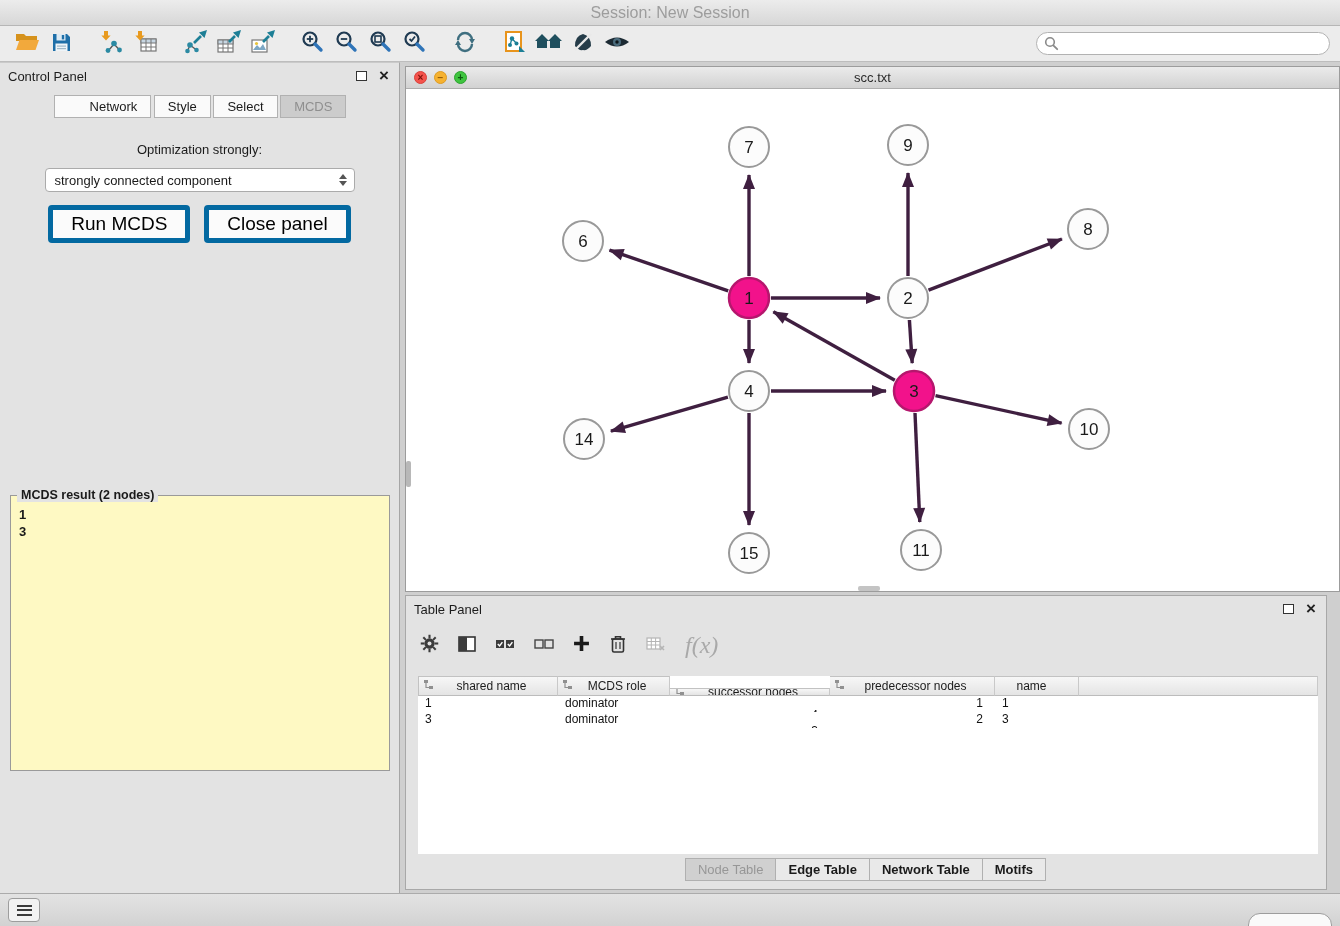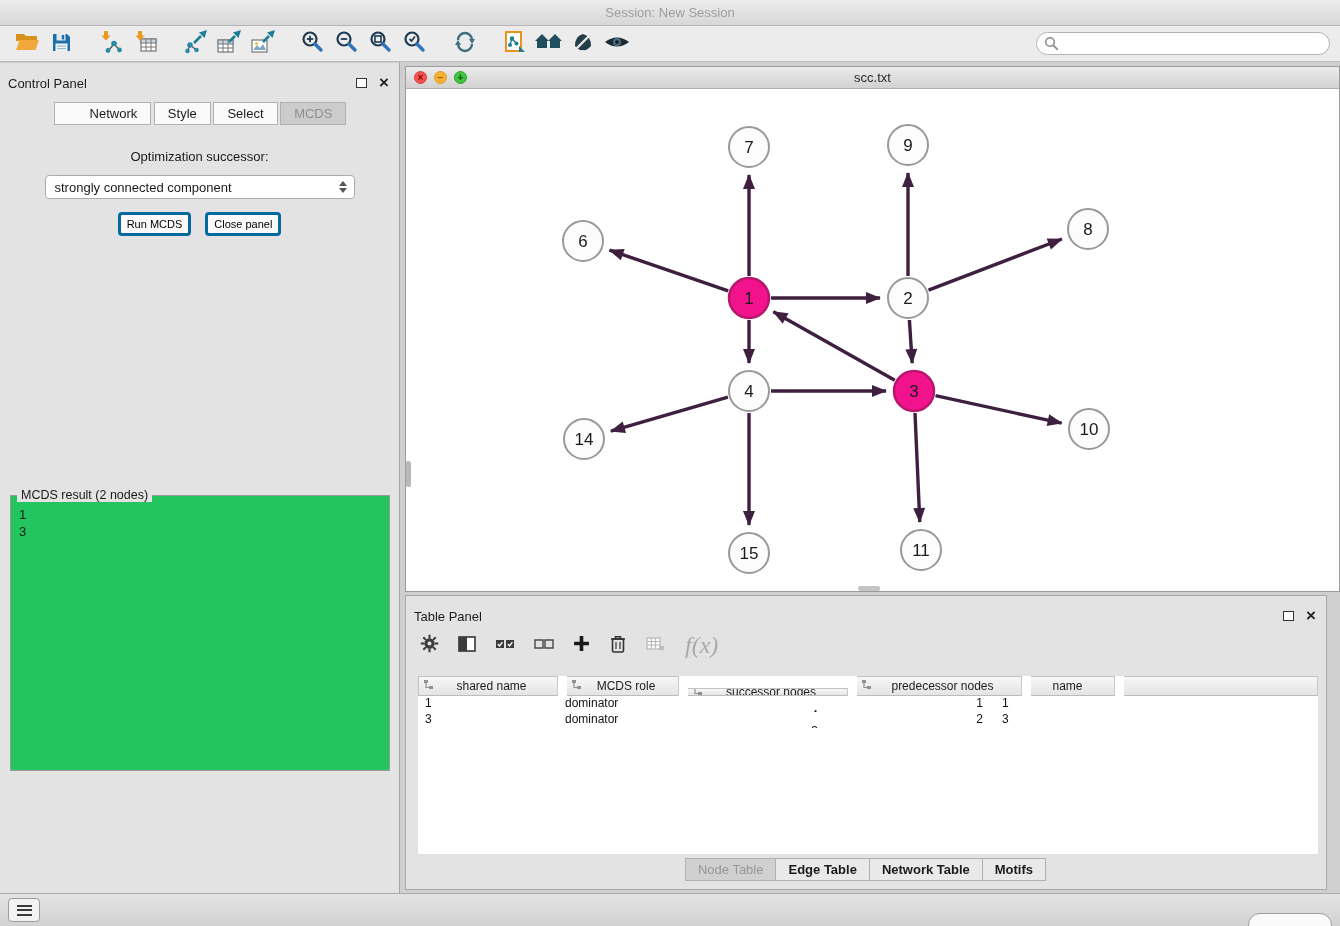--- a/index.html
+++ b/index.html
@@ -12,21 +12,21 @@
     color: #1a1a1a;
     overflow: hidden;
   }
 
   
   .titlebar {
     position: absolute; top:0; left:0; right:0; height:26px;
     background: linear-gradient(#ececec,#d7d7d7);
     border-bottom: 1px solid #b6b6b6;
     text-align: center; line-height: 26px;
-    color: #9d9d9d; font-size: 13px;
+    color: #9d9d9d; font-size: 16px;
   }
 
   
   .toolbar {
     position: absolute; top:26px; left:0; right:0; height:36px;
     background: #ececec;
     border-bottom: 1px solid #bdbdbd;
     display: flex; align-items: center;
     padding: 0 10px;
   }
@@ -44,21 +44,21 @@
     font-family: inherit;
   }
   .search-glass { position:absolute; left:8px; top:4px; }
 
   
   .control-panel {
     position: absolute; left:0; top:62px; width:400px; height:831px;
     background: #e3e3e3;
     border-right: 1px solid #a6a6a6; border-top: 1px solid #cacaca;
   }
-  .panel-header { position: relative; height: 28px; margin-top: 7px; }
+  .panel-header { position: relative; height: 28px; }
   .panel-title { position:absolute; left:8px; top:6px; font-size:13px; color:#1c1c1c; }
   .panel-float { position:absolute; right:32px; top:8px; width:11px; height:10px;
     border:1.5px solid #333; background:#fff; }
   .panel-close { position:absolute; right:10px; top:3px; font-size:17px; font-weight:bold; color:#222; line-height: 20px; cursor: default;}
 
   .cp-tabs { text-align:center; margin-top: 4px; white-space: nowrap; }
   .cp-tab {
     display:inline-block; font-size:13px; padding: 3px 13px;
     border:1px solid #b1b1b1; background:#fafafa; color:#1a1a1a;
     margin-left:-1px; cursor: default;
@@ -72,28 +72,28 @@
     background:#fff; border:1px solid #ababab; border-radius: 4px;
     display:flex; align-items:center; padding: 0 4px 0 9px; font-size: 13px;
   }
   .dropdown .dd-text { flex:1; }
   .stepper { width: 13px; display:flex; flex-direction:column; align-items:center; gap:2px; }
   .stepper .up { width:0; height:0; border-left:4px solid transparent; border-right:4px solid transparent; border-bottom:5px solid #555; }
   .stepper .down { width:0; height:0; border-left:4px solid transparent; border-right:4px solid transparent; border-top:5px solid #555; }
 
   .cp-buttons { display:flex; justify-content:center; gap: 14px; margin-top: 13px; }
   .cp-button {
-    font-size:11px; padding: 3px 6px; background:#fbfbfb;
-    border:3px solid #0369a1; border-radius: 4px; cursor: default;
+    font-size:19px; padding: 3px 18px; background:#fbfbfb;
+    border:5px solid #0369a1; border-radius: 4px; cursor: default;
     font-family: inherit;
   }
 
   .mcds-result {
     position:absolute; left:10px; top:432px; width:380px; height:276px;
-    background:#22c55e; border:1px solid #9a9a9a;
+    background:#fef9c3; border:1px solid #9a9a9a;font-weight:bold;
   }
   .mcds-result-legend {
     position:absolute; top:-8px; left:6px; background:#e3e3e3;
     padding: 0 4px; font-size: 12.5px; color:#1a1a1a;
   }
   .mcds-result-body { padding: 10px 0 0 8px; font-size: 13px; line-height: 17px; }
 
   
   .network-window {
     position:absolute; left:405px; top:66px; width:935px; height:526px;
@@ -121,21 +121,21 @@
   
   .table-panel {
     position:absolute; left:405px; top:595px; width:922px; height:295px;
     background:#e3e3e3; border:1px solid #a8a8a8;
   }
   .tp-toolbar { position:absolute; left:14px; top:34px; height:30px; display:flex; align-items:center; gap:19px; }
   .tp-btn { border:none; background:transparent; display:flex; align-items:center; cursor: default; }
   .fx-label { font-family:"Liberation Serif", serif; font-style:italic; font-size:24px; color:#a9a9a9; }
 
   .data-table { position:absolute; left:12px; right:8px; top:80px; height:178px; background:#fff; }
-  .dt-header { display:flex; height:20px;gap:9px; }
+  .dt-header { display:flex; height:20px; }
   .dt-hcell {
     display:flex; align-items:center;
     background: linear-gradient(#f7f7f7,#e4e4e4);
     border-top:1px solid #c2c2c2; border-bottom:1px solid #bcbcbc; border-right:1px solid #c9c9c9;
     font-size:12px; color:#1c1c1c; overflow:hidden;
   }
   .dt-hcell:first-child { border-left:1px solid #c2c2c2; }
   .dt-hcell .sort-ic { margin:0 2px 0 4px; flex:none; }
   .dt-hcell .h-label { flex:1; text-align:center; padding-right:10px; }
   .dt-row { display:flex; height:16px; font-size:12px; color:#111; }
@@ -383,21 +383,21 @@
     <span class="panel-close">×</span>
   </div>
 
   <div class="cp-tabs">
     <span class="cp-tab first">Network</span>
     <span class="cp-tab">Style</span>
     <span class="cp-tab">Select</span>
     <span class="cp-tab active">MCDS</span>
   </div>
 
-  <div class="opt-label">Optimization successor:</div>
+  <div class="opt-label">Optimization strongly:</div>
 
   <div class="dropdown">
     <span class="dd-text">strongly connected component</span>
     <span class="stepper">
         <i class="up"></i>
         <i class="down"></i>
       </span>
   </div>
 
   <div class="cp-buttons">

